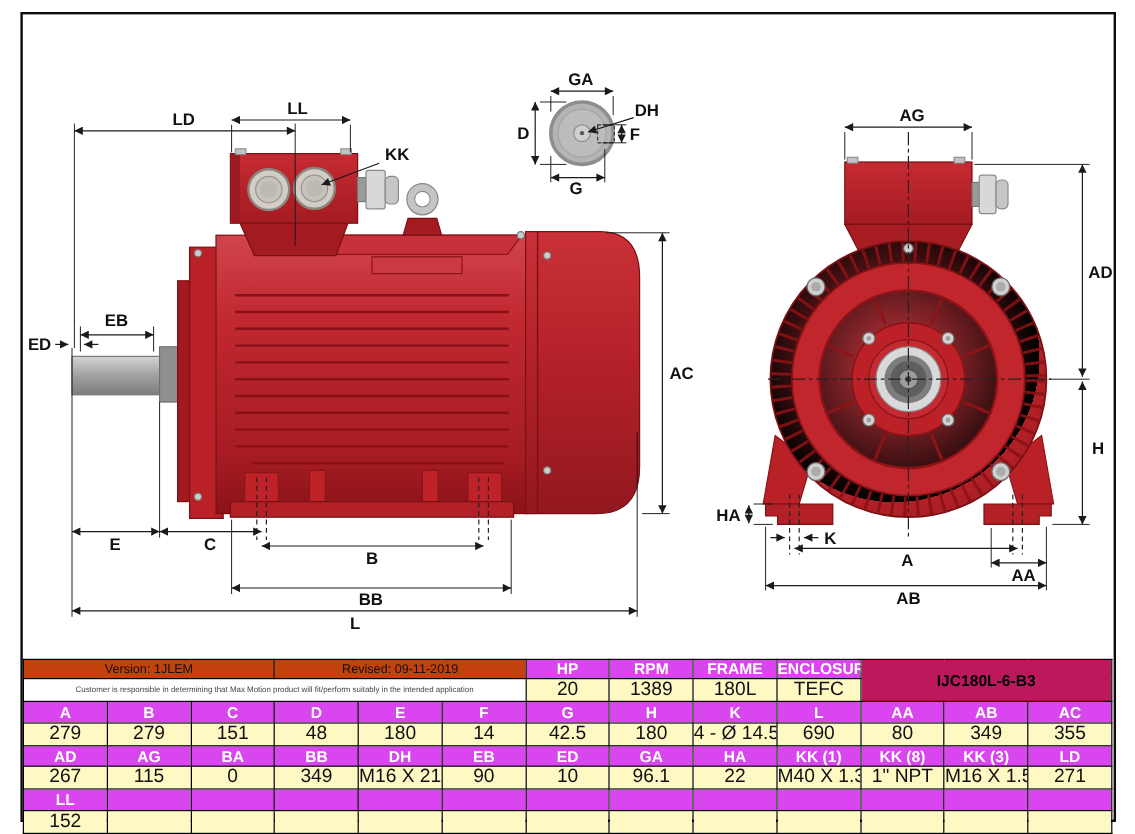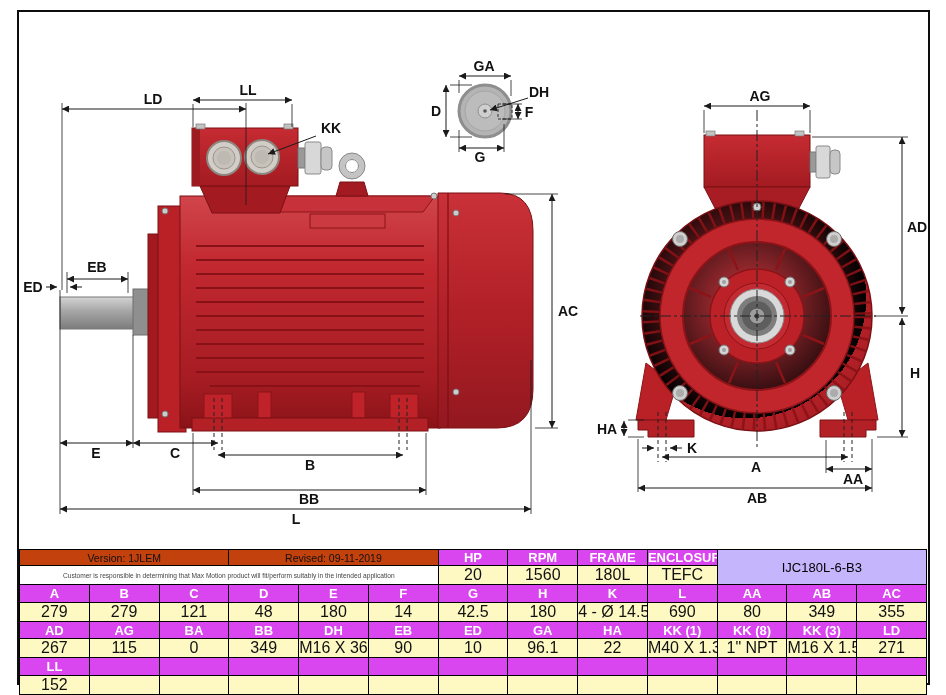--- a/index.html
+++ b/index.html
@@ -6,21 +6,21 @@
   #page{position:relative;width:946px;height:695px;background:#ffffff;font-family:"Liberation Sans",sans-serif;overflow:hidden;}
   #frame{position:absolute;left:17px;top:10px;width:909px;height:671px;border:2px solid #0d0d0d;}
   #drawing{position:absolute;left:0;top:0;}
   
   #dimtable{position:absolute;left:19px;top:549px;width:908px;border-collapse:collapse;table-layout:fixed;}
   #dimtable td,#dimtable th{border:1px solid #000;text-align:center;vertical-align:middle;padding:0;overflow:hidden;white-space:nowrap;font-family:"Liberation Sans",sans-serif;}
   .blk{background:#d946ef;color:#fff;font-weight:bold;font-size:13px;}
   .val{font-size:16px;color:#111;background:#fef9c3;}
   .meta{font-size:10.5px;color:#111;background:#c2410c;margin-top:30px;}
   .disc{font-size:6.6px;color:#444;background:#fff;}
-  .model{font-size:13px;font-weight:normal;background:#c4b5fd;}
+  .model{font-size:13px;font-weight:bold;background:#be185d;}
   
   .dim{stroke:#1a1a1a;stroke-width:1;fill:none;}
   .ext{stroke:#1a1a1a;stroke-width:0.8;fill:none;}
   .dsh{stroke:#222;stroke-width:1;fill:none;stroke-dasharray:4 3;}
   .cl{stroke:#222;stroke-width:1;fill:none;stroke-dasharray:11 3 3 3;}
   .lbl{font:700 14px "Liberation Sans",sans-serif;fill:#111;text-anchor:middle;}
   .fin{stroke:#871116;stroke-width:2;}
   .edge{stroke:#7a1014;stroke-width:1.2;fill:none;}
 </style>
 </head>
@@ -349,21 +349,21 @@
       <td class="meta" colspan="3">Revised: 09-11-2019</td>
       <th class="blk">HP</th>
       <th class="blk">RPM</th>
       <th class="blk">FRAME</th>
       <th class="blk">ENCLOSURE</th>
       <td class="model" colspan="3" rowspan="2">IJC180L-6-B3</td>
     </tr>
     <tr style="height:15px">
       <td class="disc" colspan="6">Customer is responsible in determining that Max Motion product will fit/perform suitably in the intended application</td>
       <td class="val">20</td>
-      <td class="val">1560</td>
+      <td class="val">1389</td>
       <td class="val">180L</td>
       <td class="val">TEFC</td>
     </tr>
     <tr style="height:18px">
       <th class="blk">A</th>
       <th class="blk">B</th>
       <th class="blk">C</th>
       <th class="blk">D</th>
       <th class="blk">E</th>
       <th class="blk">F</th>
@@ -371,21 +371,21 @@
       <th class="blk">H</th>
       <th class="blk">K</th>
       <th class="blk">L</th>
       <th class="blk">AA</th>
       <th class="blk">AB</th>
       <th class="blk">AC</th>
     </tr>
     <tr style="height:18px">
       <td class="val">279</td>
       <td class="val">279</td>
-      <td class="val">121</td>
+      <td class="val">151</td>
       <td class="val">48</td>
       <td class="val">180</td>
       <td class="val">14</td>
       <td class="val">42.5</td>
       <td class="val">180</td>
       <td class="val">4 - Ø 14.5</td>
       <td class="val">690</td>
       <td class="val">80</td>
       <td class="val">349</td>
       <td class="val">355</td>
@@ -403,21 +403,21 @@
       <th class="blk">KK (1)</th>
       <th class="blk">KK (8)</th>
       <th class="blk">KK (3)</th>
       <th class="blk">LD</th>
     </tr>
     <tr style="height:16px">
       <td class="val">267</td>
       <td class="val">115</td>
       <td class="val">0</td>
       <td class="val">349</td>
-      <td class="val">M16 X 36</td>
+      <td class="val">M16 X 21</td>
       <td class="val">90</td>
       <td class="val">10</td>
       <td class="val">96.1</td>
       <td class="val">22</td>
       <td class="val">M40 X 1.3</td>
       <td class="val">1" NPT</td>
       <td class="val">M16 X 1.5</td>
       <td class="val">271</td>
     </tr>
     <tr style="height:18px">

